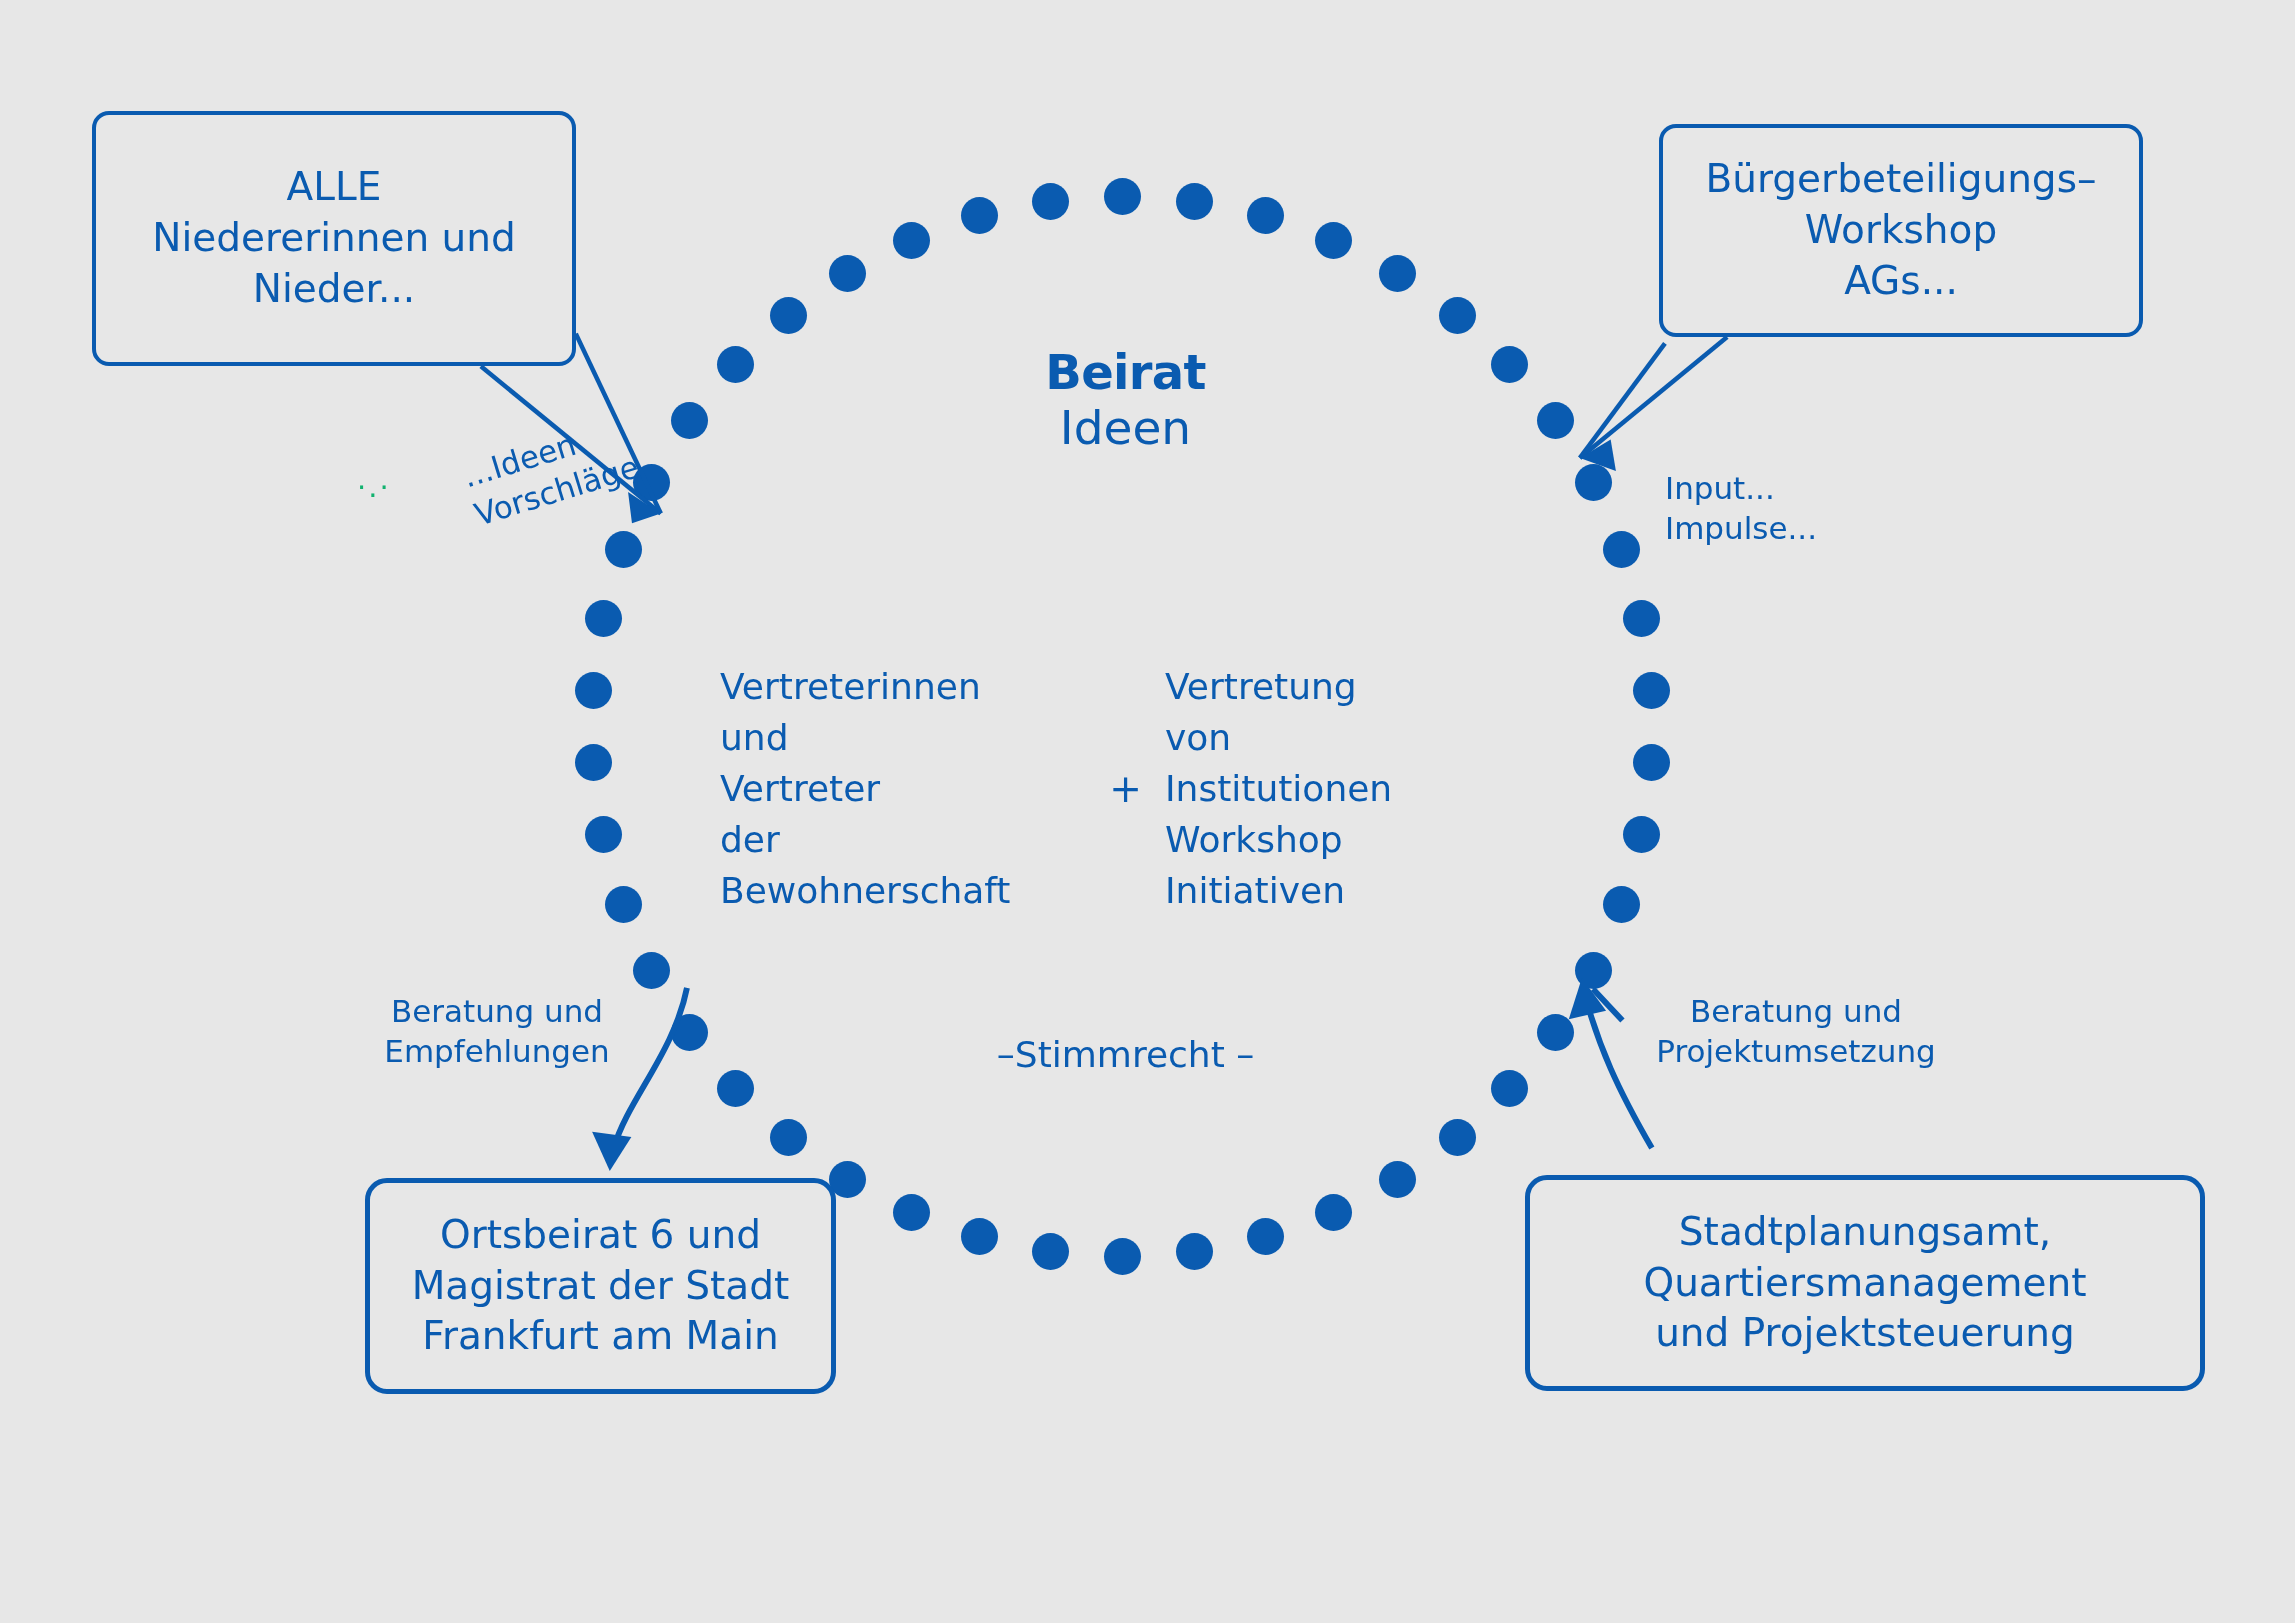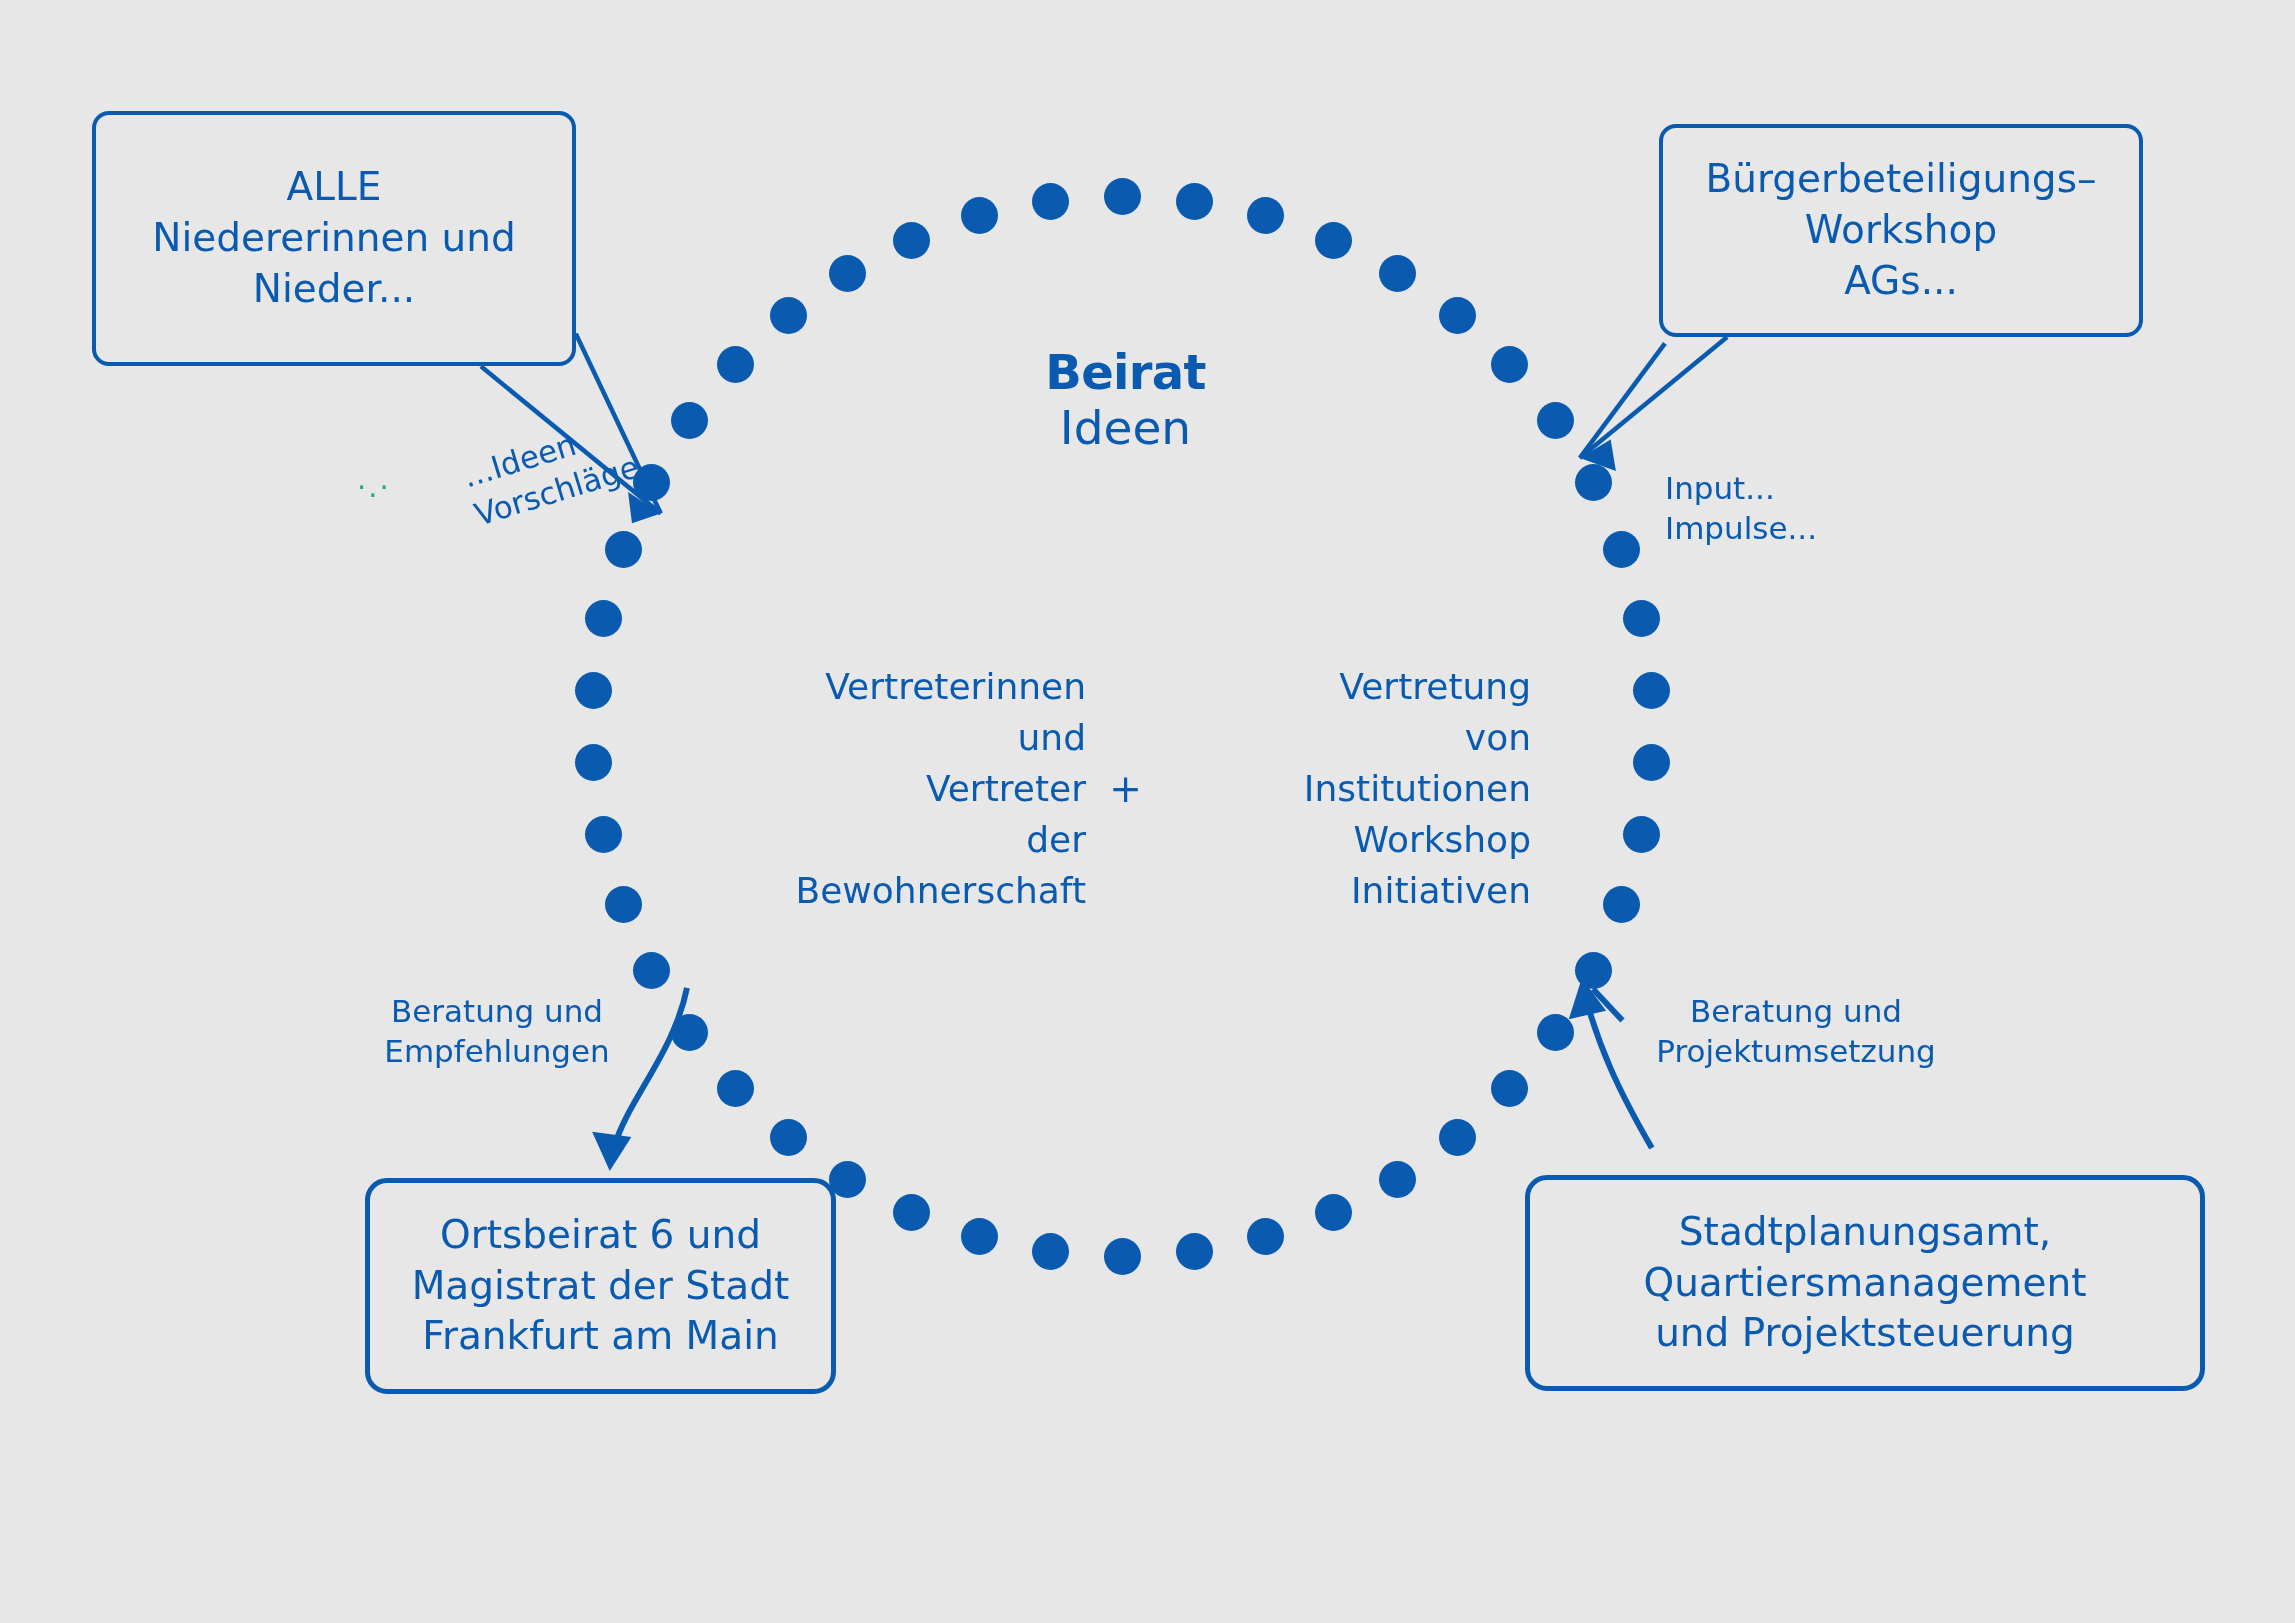--- a/index.html
+++ b/index.html
@@ -67,21 +67,21 @@
     position: absolute;
     left: 674px;
     top: 661px;
     width: 903px;
     display: flex;
     align-items: flex-start;
     justify-content: center;
   }
   .col {
     width: 366px;
-    text-align: right;
+    text-align: left;
     font-size: 36px;
     line-height: 1.42;
     color: #0a5bb0;
   }
   #plus {
     width: 79px;
     text-align: center;
     font-size: 39px;
     line-height: 1.0;
     padding-top: 108px;
@@ -263,20 +263,21 @@
 der
 Bewohnerschaft</div>
     <div id="plus">+</div>
     <div class="col" style="white-space:pre-line">Vertretung
 von
 Institutionen
 Workshop
 Initiativen</div>
   </div>
 
+  <div id="stimmrecht">–Stimmrecht  –</div>
 
   <svg id="lines" viewBox="0 0 3508 2481">
 
     <path d="M 735 560 L 1010 785" stroke="#0a5bb0" stroke-width="7" fill="none"></path>
     <path d="M 880 510 L 1010 785" stroke="#0a5bb0" stroke-width="7" fill="none"></path>
     <polygon points="1010,785 960,752 966,800" fill="#0a5bb0"></polygon>
 
     <path d="M 2545 525 L 2415 700" stroke="#0a5bb0" stroke-width="7" fill="none"></path>
     <path d="M 2640 515 L 2415 700" stroke="#0a5bb0" stroke-width="7" fill="none"></path>
     <polygon points="2415,700 2462,672 2470,720" fill="#0a5bb0"></polygon>

